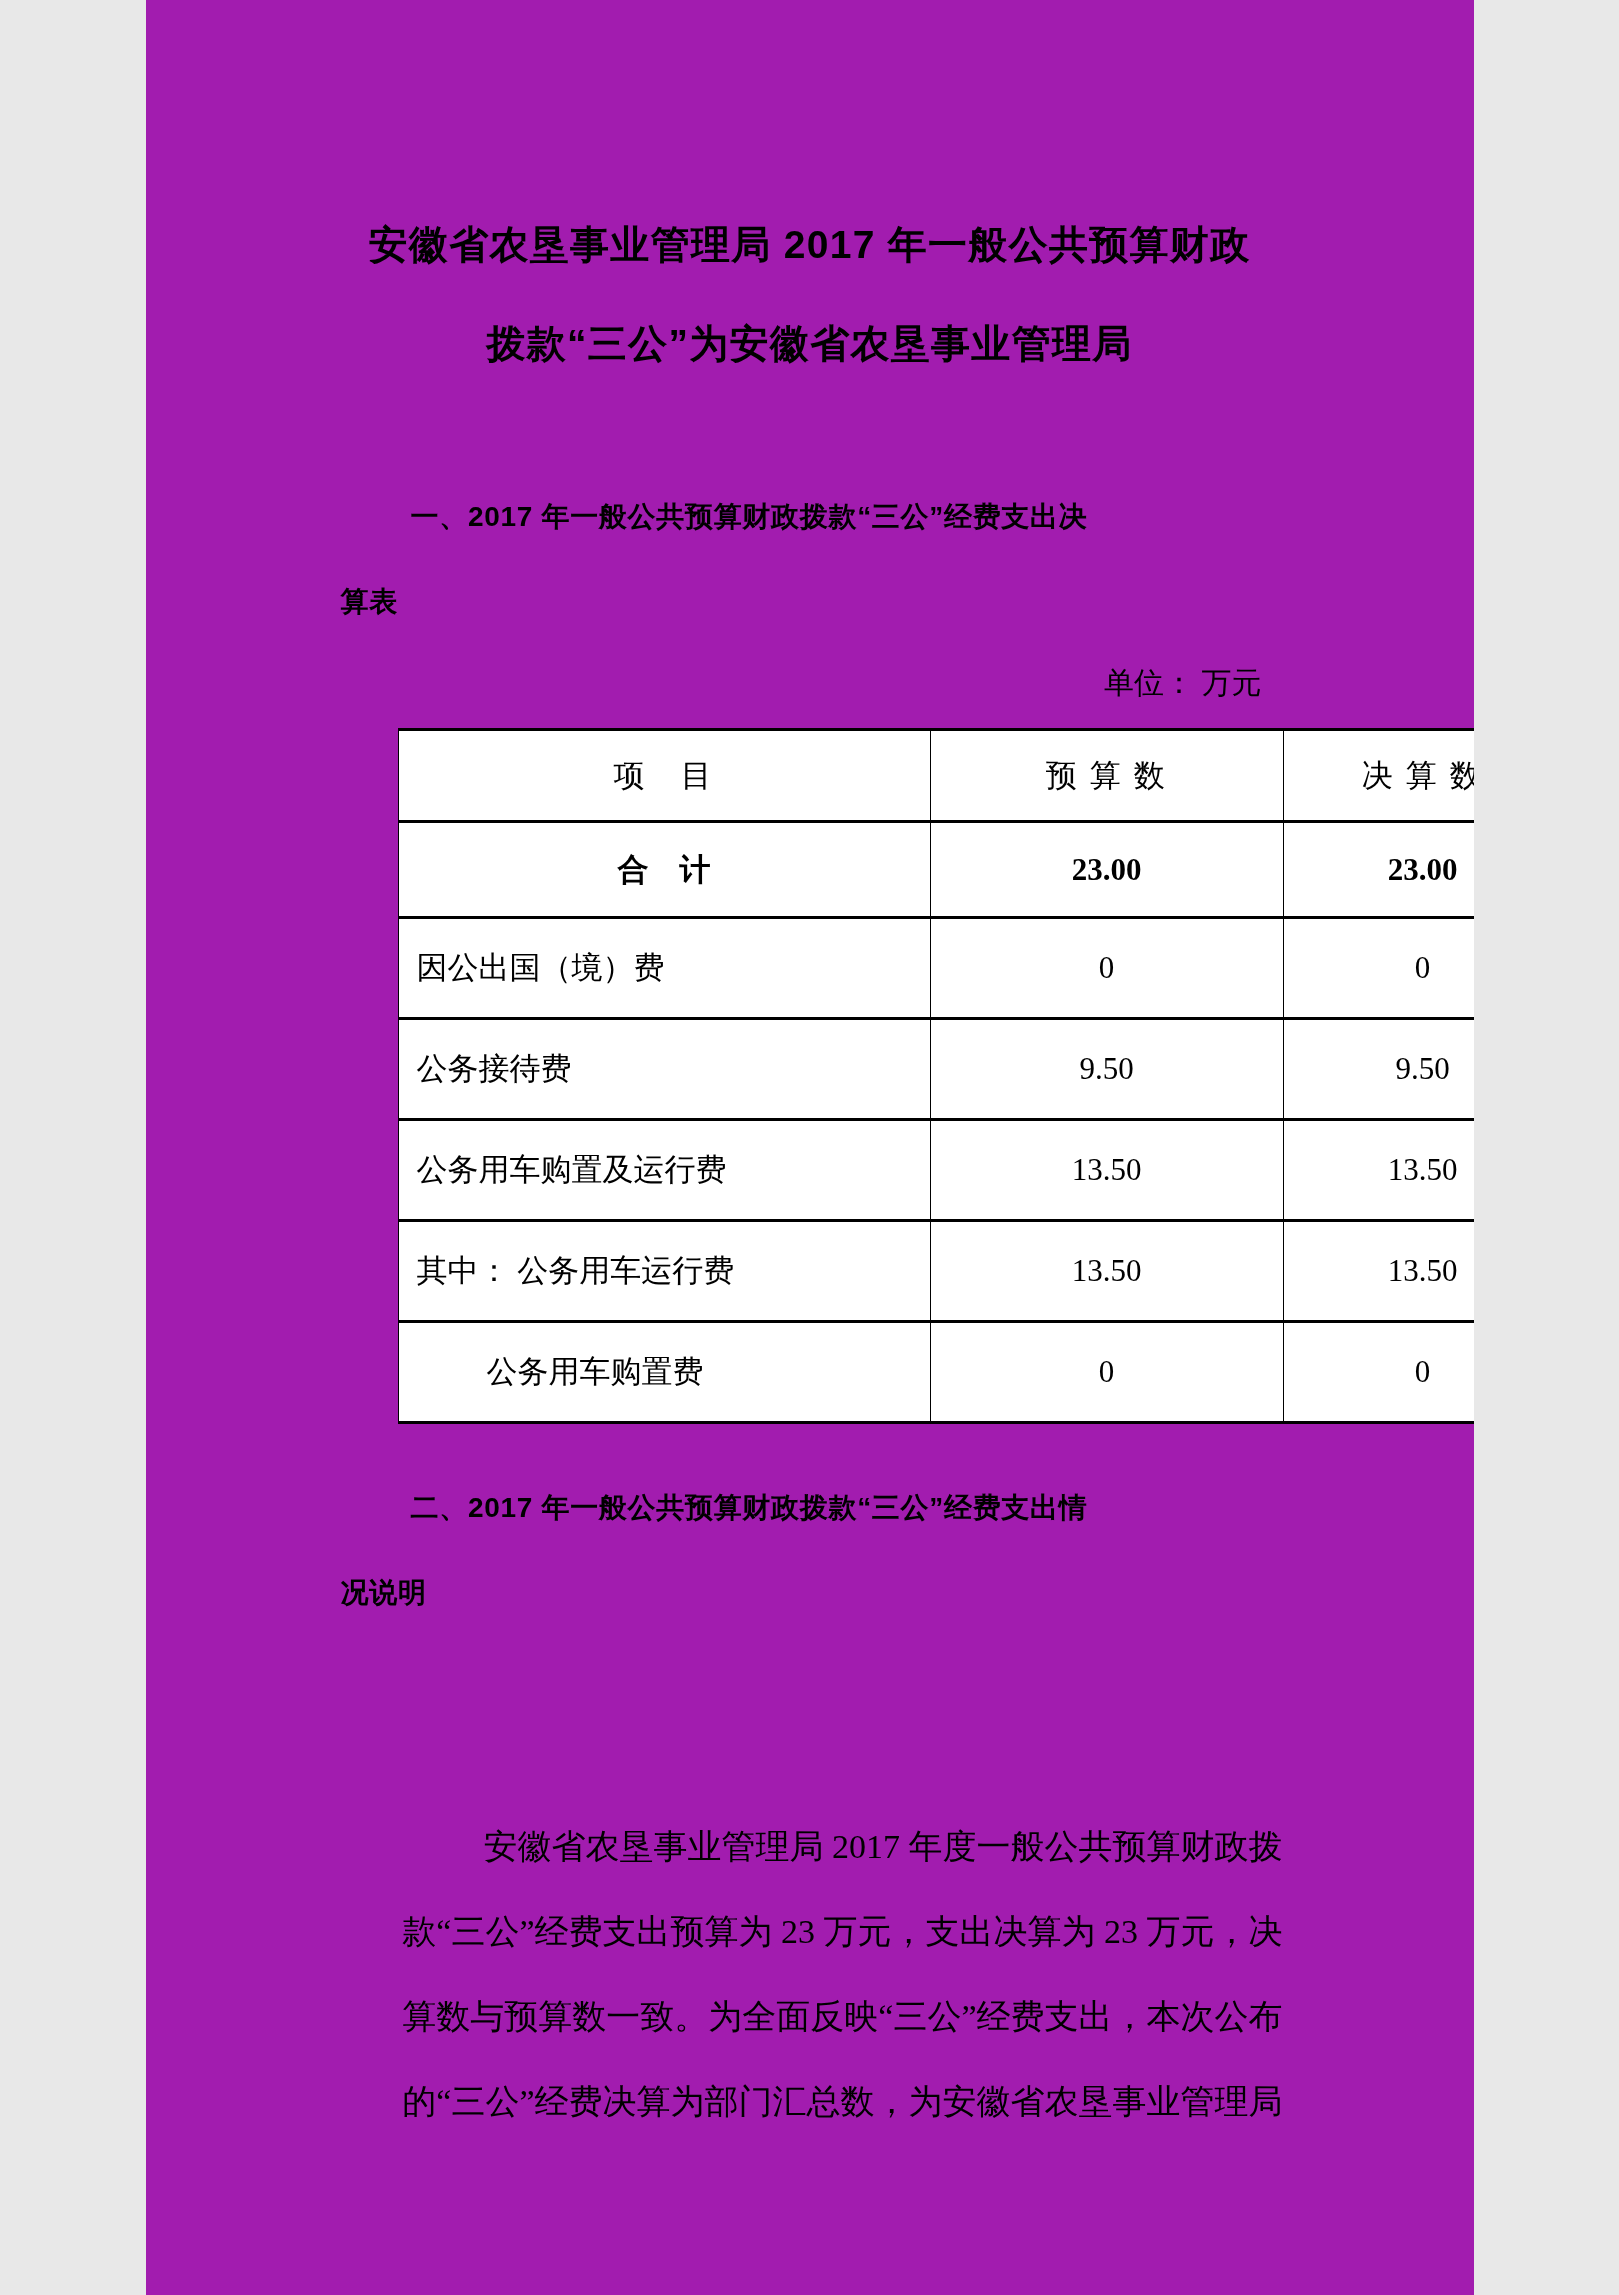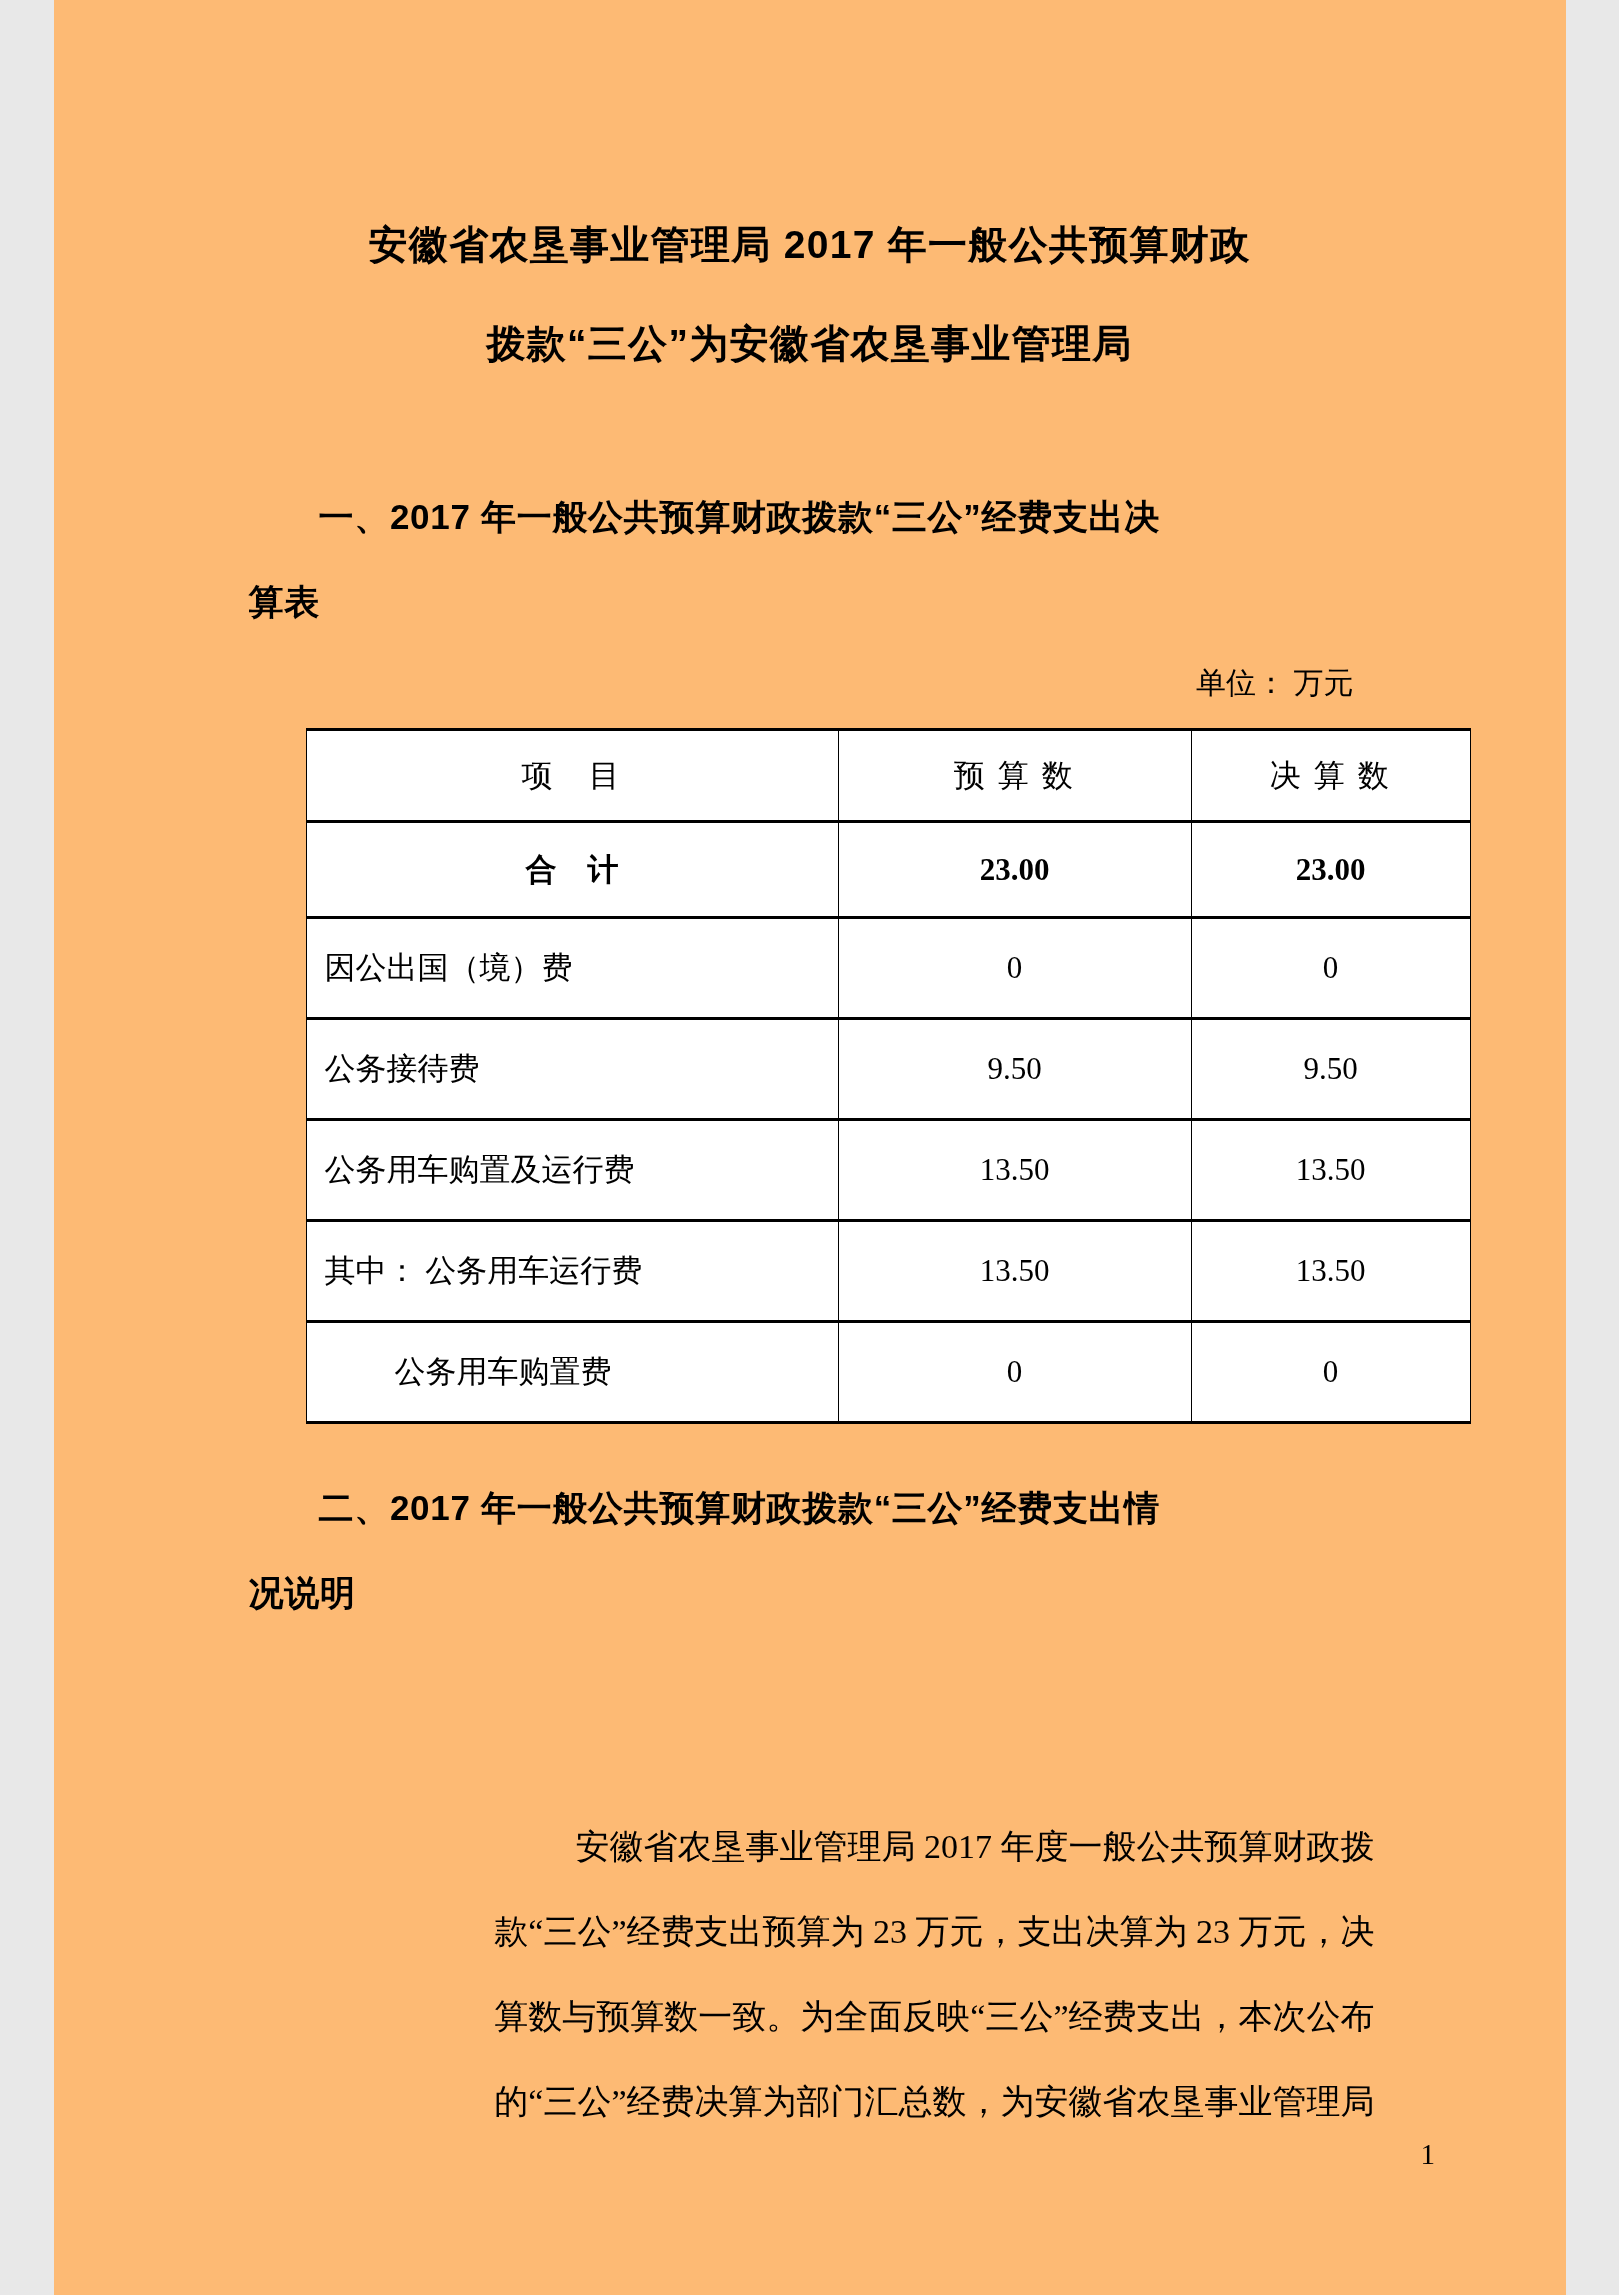--- a/index.html
+++ b/index.html
@@ -2,24 +2,24 @@
 <html style="font-size:10.4px"><head>
 <meta charset="utf-8">
 <style>
   html, body {
     margin: 0;
     padding: 0;
     background: #e8e8e8;
   }
   .page {
     position: relative;
-    width: 1512px;
+    width: 1328px;
     height: 2295px;
     margin: 0 auto;
-    background: #fdba74;
+    background: #a21caf;
     color: #000000;
     font-family: "Liberation Serif", "DejaVu Serif", serif;
     overflow: hidden;
   }
   .doc-title {
     position: absolute;
     top: 195px;
     left: 0;
     right: 0;
     text-align: center;
@@ -27,21 +27,21 @@
     font-size: 39px;
     font-weight: 700;
     line-height: 99px;
     letter-spacing: 1.3px;
   }
   .heading-block {
     position: absolute;
     left: 195px;
     right: 193px;
     font-family: "Liberation Sans", "DejaVu Sans", sans-serif;
-    font-size: 35px;
+    font-size: 28px;
     font-weight: 700;
     line-height: 85px;
     letter-spacing: 0.7px;
   }
   .heading-block .indent,
   .para-block .indent {
     text-indent: 70px;
   }
   .h1-block { top: 474px; }
   .h2-block { top: 1465px; }

